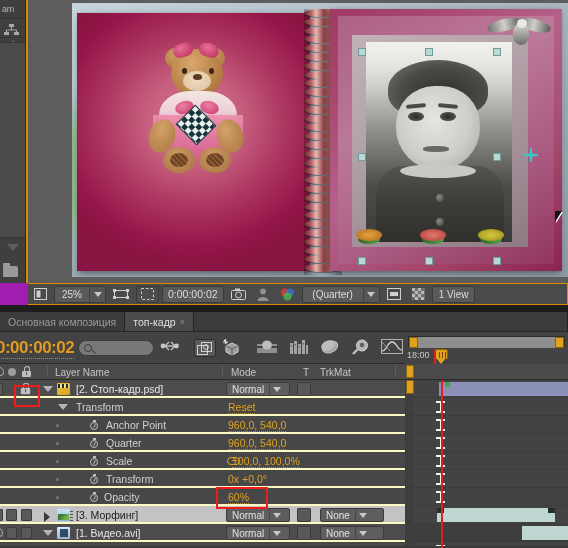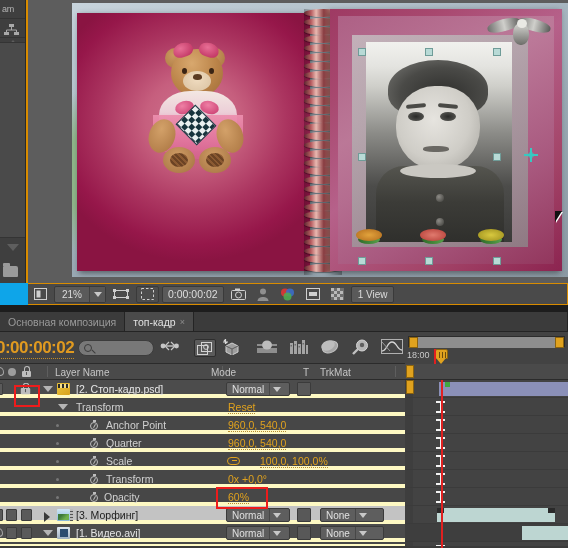--- a/index.html
+++ b/index.html
@@ -3,21 +3,21 @@
 <meta charset="utf-8">
 <style>
   * { box-sizing: border-box; margin: 0; padding: 0; }
   html, body {
     width: 568px; height: 548px;
     background: #3a3a3a;
     font-family: "Liberation Sans", sans-serif;
     overflow: hidden;
     -webkit-font-smoothing: antialiased;
   }
-  #app { position: relative; width: 568px; height: 548px; background: #0ea5e9; }
+  #app { position: relative; width: 568px; height: 548px; background: #a21caf; }
 
   
   .left-strip {
     position: absolute; left: 0; top: 0; width: 26px; height: 283px;
     background: #3f3f3f; border-right: 1px solid #2a2a2a;
     overflow: hidden;
   }
   .ls-row { height: 19px; border-bottom: 1px solid #343434; position: relative; }
   .ls-label { font-size: 9px; color: #b4b4b4; padding: 4px 0 0 2px; letter-spacing: -.2px;}
   .ls-icon-tree {
@@ -294,21 +294,21 @@
   .lockglyph .shackle{position:absolute;left:1.5px;top:0;width:6px;height:6px;border:1.6px solid #bdbdbd;border-bottom:none;border-radius:3px 3px 0 0;}
   .lockglyph .bodyb{position:absolute;left:0;top:4.5px;width:9px;height:6.5px;background:#bdbdbd;border-radius:1px;}
   .lockglyph .kh{position:absolute;left:3.7px;top:6.3px;width:1.6px;height:3px;background:#585858;}
   .lh-sep{position:absolute;top:2px;width:1px;height:11px;background:#5e5e5e;}
   .lh-txt{position:absolute;top:3px;}
 
   
   .rows { position:absolute; left:0; top:380px; width:568px; height:168px; }
   .row {
     position:absolute; left:0; width:568px; height:18px;
-    border-bottom:4px solid #fef9c3;
+    border-bottom:2px solid #fef9c3;
   }
   .row.layer { background:#4c4c4c; }
   .row.prop  { background:#474747; }
   .row.sel   { background:#c3c3c3; }
   .namecell { position:absolute; top:0; height:18px; display:flex; align-items:center; }
   .lname { font-size:10.5px; color:#e6e6e6; }
   .lname.dark { color:#1d1d1d; }
   .pname { font-size:10.5px; color:#d0d0d0; }
   .tri { width:0;height:0;border-left:5px solid transparent;border-right:5px solid transparent;border-top:6px solid #b4b4b4; }
   .tri-r { width:0;height:0;border-top:5px solid transparent;border-bottom:5px solid transparent;border-left:6px solid #b4b4b4; }
@@ -512,21 +512,21 @@
   </div>
 
   <div class="viewer-toolbar">
     <div class="tb-btn tb-flat">
       <svg width="13" height="12" viewBox="0 0 13 12">
           <rect x="0.5" y="0.5" width="12" height="11" fill="none" stroke="#cfcfcf"></rect>
           <rect x="2.5" y="2.5" width="4" height="7" fill="#cfcfcf"></rect>
         </svg>
     </div>
     <div class="tb-combo">
-      <span class="val">21%</span>
+      <span class="val">25%</span>
       <span class="arrowbox">
           <span class="caret-dn"></span>
         </span>
     </div>
     <div class="tb-btn tb-flat">
       <svg width="16" height="14" viewBox="0 0 16 14">
           <rect x="1.5" y="3.5" width="13" height="7" fill="none" stroke="#cfcfcf"></rect>
           <rect x="0" y="2" width="3" height="3" fill="#cfcfcf"></rect>
           <rect x="13" y="2" width="3" height="3" fill="#cfcfcf"></rect>
           <rect x="0" y="9" width="3" height="3" fill="#cfcfcf"></rect>
@@ -551,20 +551,26 @@
           <circle cx="6" cy="3.5" r="3" fill="#8f8f8f"></circle>
           <path d="M0.5 13 C0.5 7.5 11.5 7.5 11.5 13 Z" fill="#8f8f8f"></path>
         </svg>
     </div>
     <div class="tb-btn tb-flat">
       <svg width="15" height="13" viewBox="0 0 15 13">
           <circle cx="5" cy="4.5" r="4" fill="#cf3838"></circle>
           <circle cx="10" cy="4.5" r="4" fill="#3a6fcf" opacity=".85"></circle>
           <circle cx="7.5" cy="8.5" r="4" fill="#4caf50" opacity=".85"></circle>
         </svg>
+    </div>
+    <div class="tb-combo">
+      <span class="val" style="min-width:60px">(Quarter)</span>
+      <span class="arrowbox">
+          <span class="caret-dn"></span>
+        </span>
     </div>
     <div class="tb-btn tb-flat">
       <svg width="14" height="12" viewBox="0 0 14 12">
           <rect x="0.5" y="0.5" width="13" height="11" fill="none" stroke="#cfcfcf"></rect>
           <rect x="3" y="4" width="8" height="4" fill="#cfcfcf"></rect>
         </svg>
     </div>
     <div class="tb-btn tb-flat">
       <svg width="13" height="12" viewBox="0 0 13 12">
           <rect width="13" height="12" fill="#6d6d6d"></rect>
@@ -692,21 +698,21 @@
     <div class="lh-lock">
         <div class="lockglyph">
           <div class="shackle"></div>
           <div class="bodyb"></div>
           <div class="kh"></div>
         </div>
       </div>
     <div class="lh-sep" style="left:47px"></div>
     <div class="lh-txt" style="left:55px">Layer Name</div>
     <div class="lh-sep" style="left:222px"></div>
-    <div class="lh-txt" style="left:211px">Mode</div>
+    <div class="lh-txt" style="left:231px">Mode</div>
     <div class="lh-txt" style="left:303px">T</div>
     <div class="lh-txt" style="left:320px">TrkMat</div>
     <div class="lh-sep" style="left:395px"></div>
     <div style="position:absolute;left:406px;top:1px;width:8px;height:13px;background:#e0a21e;border:1px solid #8a6310"></div>
   </div>
 
   <div class="rows">
 
     <div class="row layer" style="top:0">
       <div class="sw" style="left:-8px"></div>
@@ -769,21 +775,21 @@
       <div class="dot-lead" style="left:56px"></div>
       <div class="stopwatch" style="left:89px">
         <div class="sw-top"></div>
           <div class="sw-circ"></div>
           <div class="sw-hand"></div>
       </div>
       <div class="namecell" style="left:106px">
           <span class="pname">Scale</span>
         </div>
       <div class="linkicon" style="left:227px"></div>
-      <div class="value" style="left:260px">100,0, 100,0%</div>
+      <div class="value" style="left:232px">100,0, 100,0%</div>
     </div>
 
     <div class="row prop" style="top:90px">
       <div class="dot-lead" style="left:56px"></div>
       <div class="stopwatch" style="left:89px">
         <div class="sw-top"></div>
           <div class="sw-circ"></div>
           <div class="sw-hand"></div>
       </div>
       <div class="namecell" style="left:106px">

